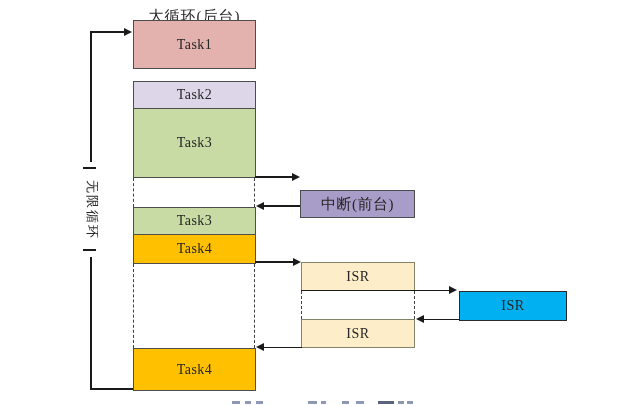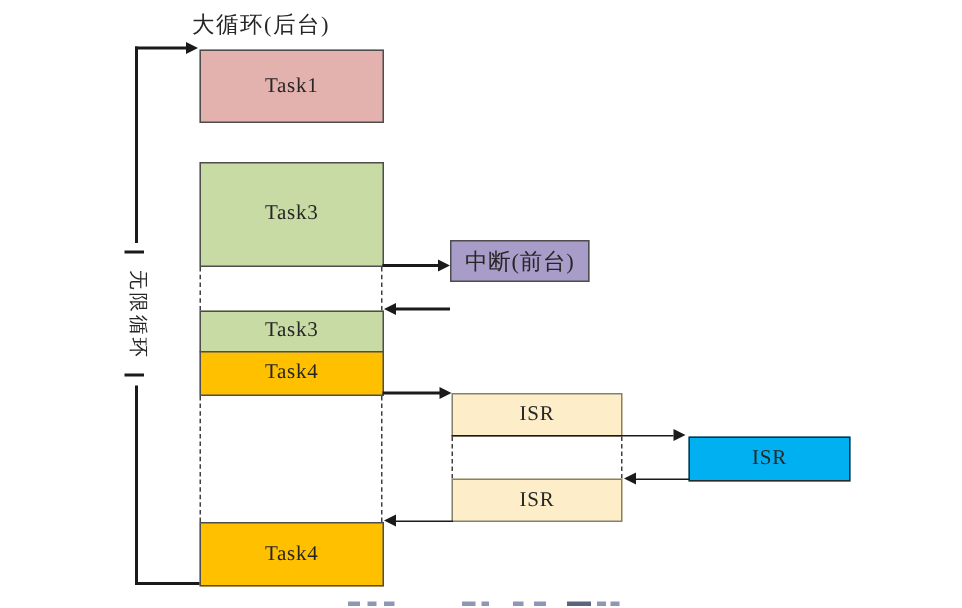--- a/index.html
+++ b/index.html
@@ -9,33 +9,33 @@
     color:#262626;position:relative;
   }
   .stage{position:absolute;inset:0;}
   
   .box{
     position:absolute;box-sizing:border-box;
     border:1px solid #4d4d4d;
     display:flex;align-items:center;justify-content:center;
     font-size:14px;letter-spacing:.5px;
   }
-  .box.task1{left:133px;top:33px;width:123px;height:49px;}
+  .box.task1{left:133px;top:20px;width:123px;height:49px;}
   .box.task2{left:133px;top:81px;width:123px;height:28px;}
   .box.task3a{left:133px;top:108px;width:123px;height:70px;}
   .box.task3b{left:133px;top:207px;width:123px;height:28px;}
   .box.task4a{left:133px;top:234px;width:123px;height:30px;}
   .box.task4b{left:133px;top:348px;width:123px;height:43px;}
-  .box.intbox{left:300px;top:160px;width:93px;height:28px;font-size:15px;}
+  .box.intbox{left:300px;top:190px;width:115px;height:28px;font-size:15px;}
   .box.isr1{left:301px;top:262px;width:114px;height:29px;border-color:#83836a;}
   .box.isr2{left:301px;top:319px;width:114px;height:29px;border-color:#83836a;}
   .box.isrblue{left:459px;top:291px;width:108px;height:30px;border-color:#2b2b2b;}
   
   .title{
-    position:absolute;left:128px;top:7px;width:133px;text-align:left;
+    position:absolute;left:128px;top:7px;width:133px;text-align:center;
     font-size:15px;letter-spacing:1px;
   }
   .nested-label{
     position:absolute;left:438px;top:264px;width:150px;text-align:center;
     font-size:15px;letter-spacing:.5px;
   }
   .loop-label{
     position:absolute;left:52px;top:197px;width:80px;height:26px;
     display:flex;align-items:center;justify-content:center;
     transform:rotate(90deg);transform-origin:center;
@@ -64,20 +64,23 @@
   <div class="ah right" style="left:124px;top:27.5px;"></div>
   <div class="vline" style="left:90px;top:31px;height:131px;"></div>
   <div class="hline" style="left:83px;top:167px;width:13px;"></div>
   <div class="loop-label">无限循环</div>
   <div class="hline" style="left:83px;top:249px;width:13px;"></div>
   <div class="vline" style="left:90px;top:257px;height:132px;"></div>
   <div class="hline" style="left:90px;top:388px;width:44px;"></div>
 
   <div class="box task1" style="background-color: rgb(227, 178, 174);">
     <span>Task1</span>
+  </div>
+  <div class="box task2" style="background-color: rgb(220, 214, 232);">
+    <span>Task2</span>
   </div>
   <div class="box task3a" style="background-color: rgb(201, 219, 164);">
     <span>Task3</span>
   </div>
   <div class="box task3b" style="background-color: rgb(201, 219, 164);">
     <span>Task3</span>
   </div>
   <div class="box task4a" style="background-color: rgb(255, 192, 0);">
     <span>Task4</span>
   </div>

